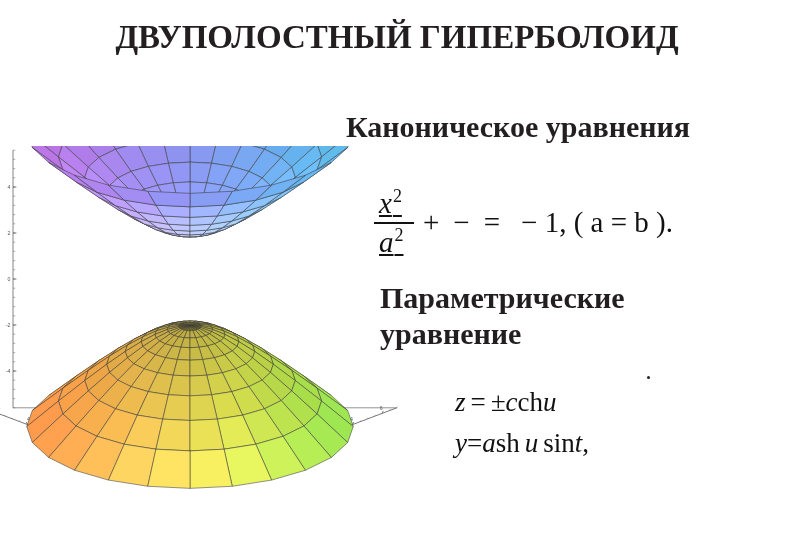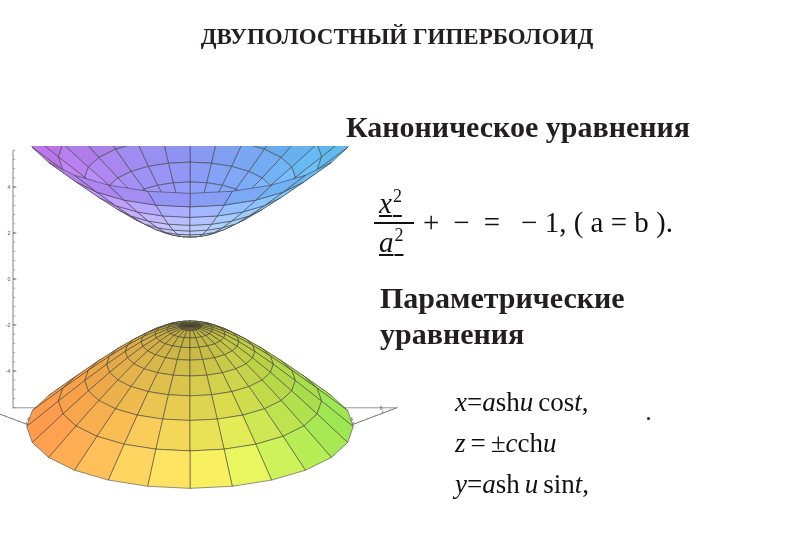--- a/index.html
+++ b/index.html
@@ -13,21 +13,21 @@
   }
   #slide{position:relative;width:794px;height:540px;}
 
   
   .title-block{
     position:absolute;left:0;top:18px;width:794px;
     text-align:center;
   }
   .title-line{
     font-weight:bold;
-    font-size:23px;
+    font-size:33px;
     line-height:38px;
     letter-spacing:0px;
     color:#231f20;
   }
   .subtitle{
     position:absolute;left:258px;top:110px;width:520px;
     text-align:center;
     font-weight:bold;font-size:30px;line-height:34px;color:#231f20;
   }
   .param-head{
@@ -101,27 +101,24 @@
       <span class="den"><span class="ital">a</span><sup class="p">2</sup></span>
     </span>
     <span class="op">+</span>
     <span class="op">−</span>
     <span class="op">=</span>
     <span class="rhs">− 1, ( a  =  b ).</span>
   </div>
 
   <div class="param-head">
     <span>Параметрические</span>
-    <span class="l2">уравнения</span>
+    <span class="l2">уравнение</span>
   </div>
 
   <div class="param-eqs">
-    <div class="row">
-      <span class="v">x</span><span>=</span><span class="v">a</span><span class="fn">sh</span><span class="v">u</span><span class="sp"></span><span class="fn">cos</span><span class="v">t</span><span>,</span>
-    </div>
     <div class="row">
       <span class="v">z</span><span class="sp"></span><span>=</span><span class="sp"></span><span class="v">±c</span><span class="fn">ch</span><span class="v">u</span>
       <span class="stray-dot"></span>
     </div>
     <div class="row">
       <span class="v">y</span><span>=</span><span class="v">a</span><span class="fn">sh</span><span class="sp"></span><span class="v">u</span><span class="sp"></span><span class="fn">sin</span><span class="v">t</span><span>,</span>
     </div>
   </div>
 
   <div id="plot">

